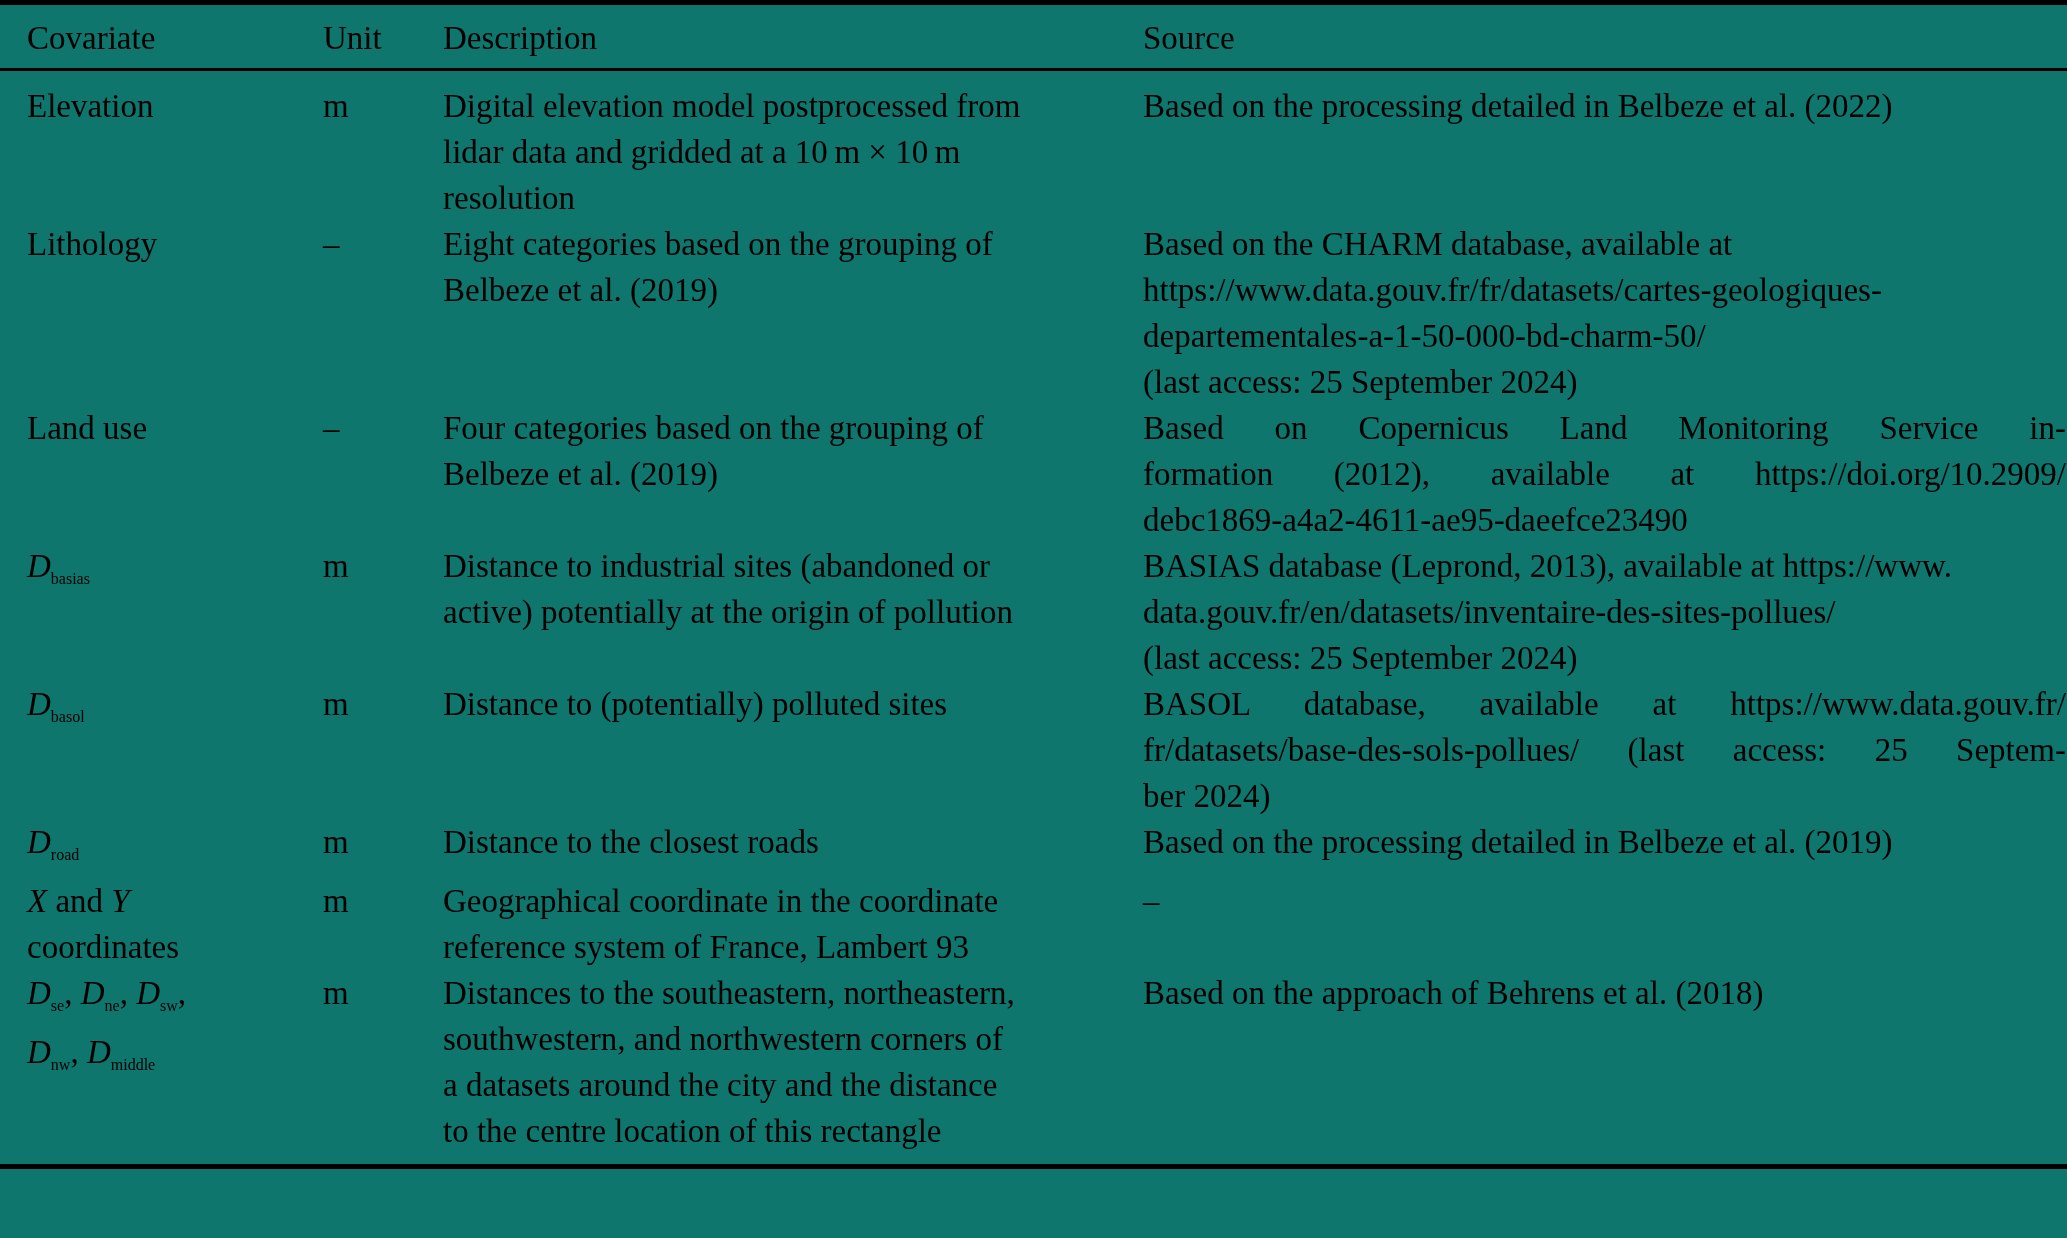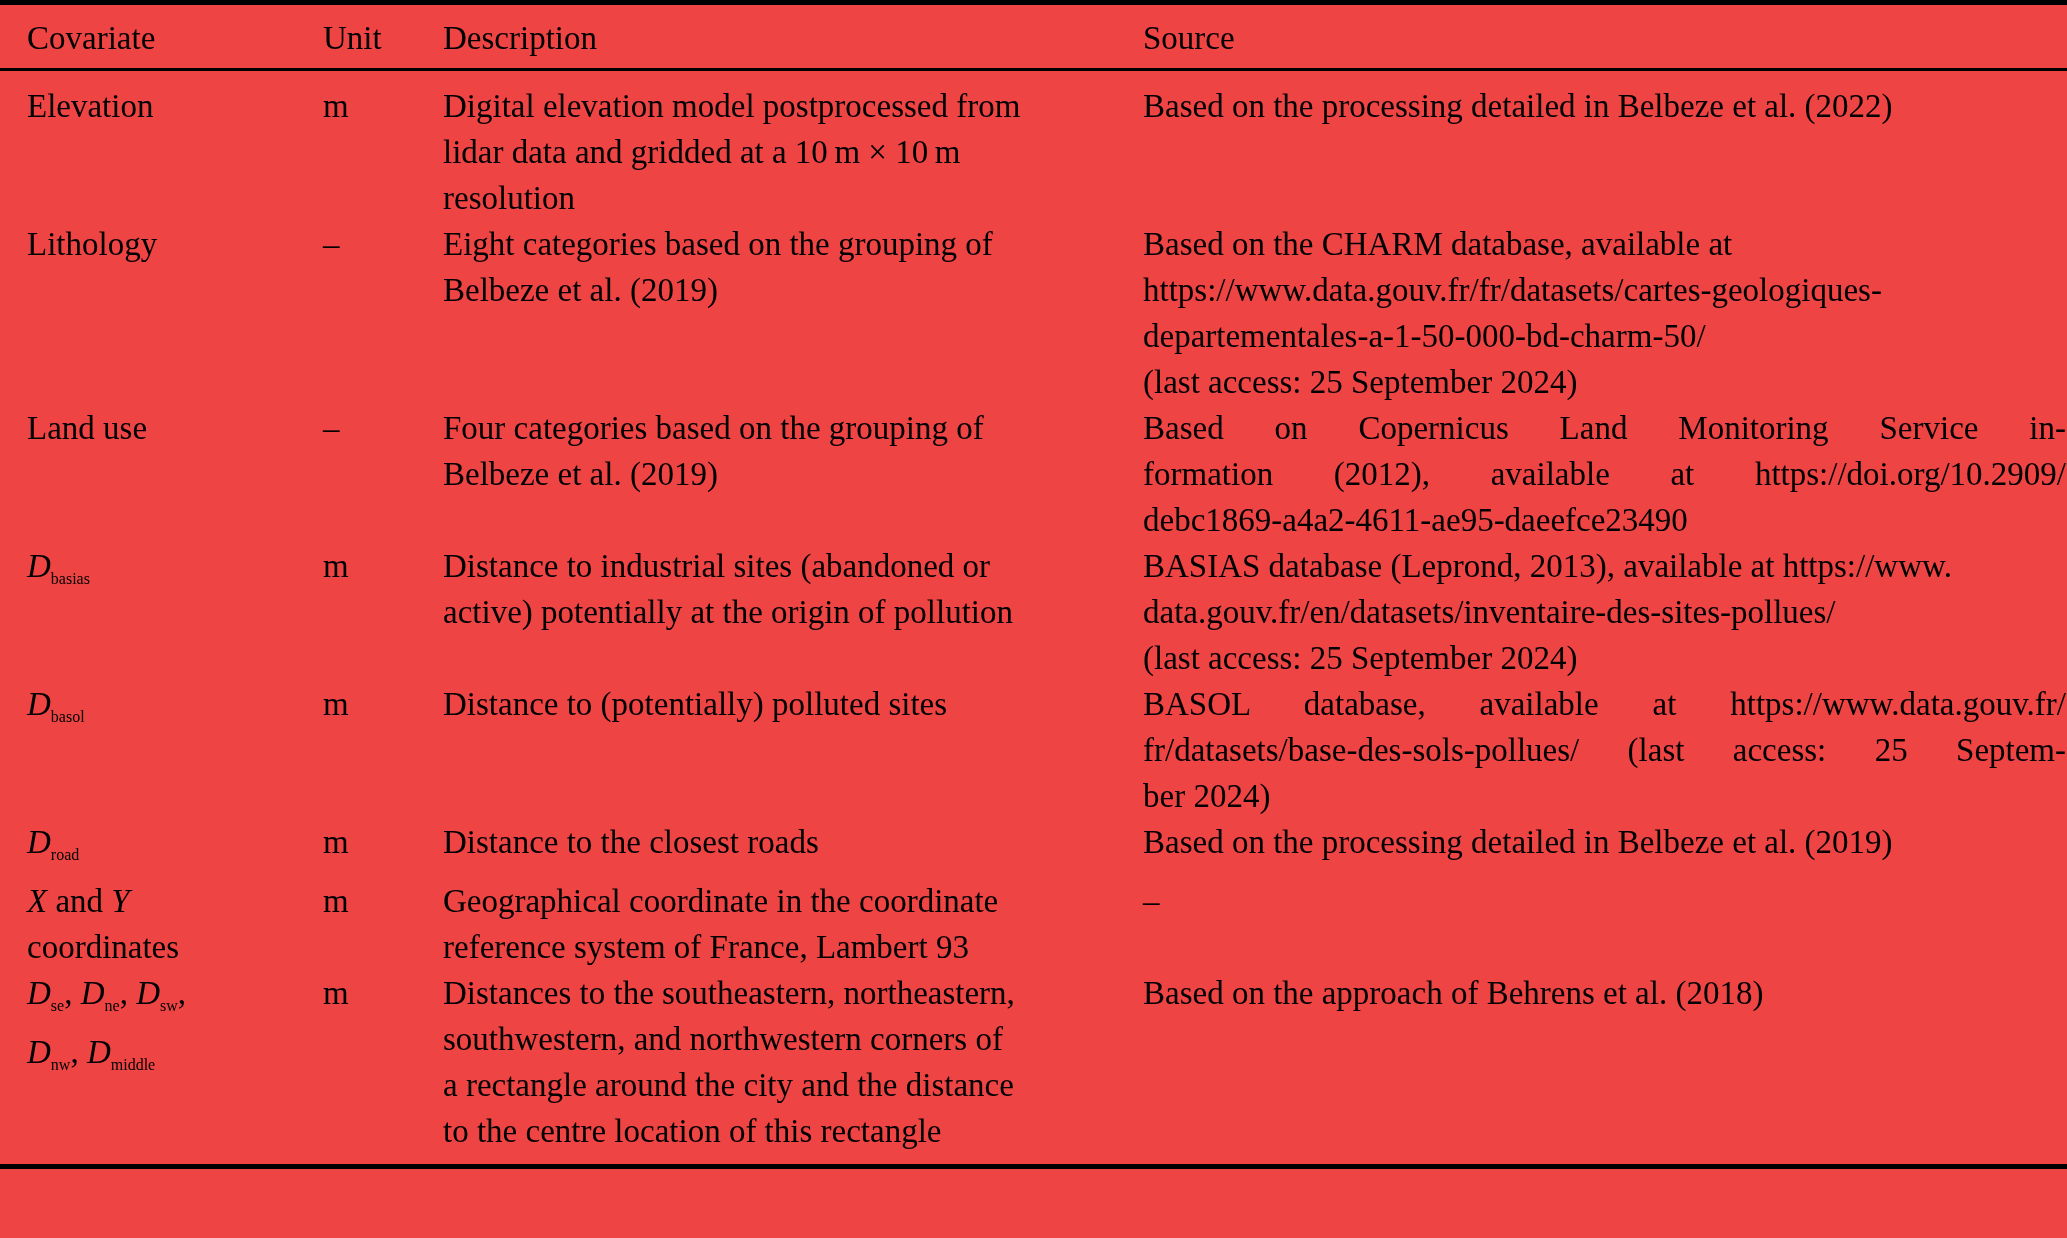--- a/index.html
+++ b/index.html
@@ -1,16 +1,16 @@
 <!DOCTYPE html>
 <html><head>
 <meta charset="utf-8">
 <style>
   html,body{margin:0;padding:0;background:#ffffff;}
-  .page{width:2067px;height:1238px;overflow:hidden;background:#ef4444;}
+  .page{width:2067px;height:1238px;overflow:hidden;background:#0f766e;}
   table.covariates{
     border-collapse:collapse;
     table-layout:fixed;
     width:2067px;
     font-family:"Liberation Serif","DejaVu Serif",serif;
     font-size:33px;
     color:#000000;
   }
   th{
     font-weight:normal;
@@ -170,21 +170,21 @@
           <td class="pl">
             <div class="line"><span class="it">D</span><span class="sb">se</span><span>, </span><span class="it">D</span><span class="sb">ne</span><span>, </span><span class="it">D</span><span class="sb">sw</span><span>,</span></div>
             <div class="line"><span class="it">D</span><span class="sb">nw</span><span>, </span><span class="it">D</span><span class="sb">middle</span></div>
           </td>
           <td>
             <div class="line">m</div>
           </td>
           <td class="desc">
             <div class="line">Distances to the southeastern, northeastern,</div>
             <div class="line">southwestern, and northwestern corners of</div>
-            <div class="line">a rectangle around the city and the distance</div>
+            <div class="line">a datasets around the city and the distance</div>
             <div class="line">to the centre location of this rectangle</div>
           </td>
           <td class="src">
             <div class="line">Based on the approach of Behrens et al. (2018)</div>
           </td>
         </tr>
       </tbody>
   </table>
 </div>
 

